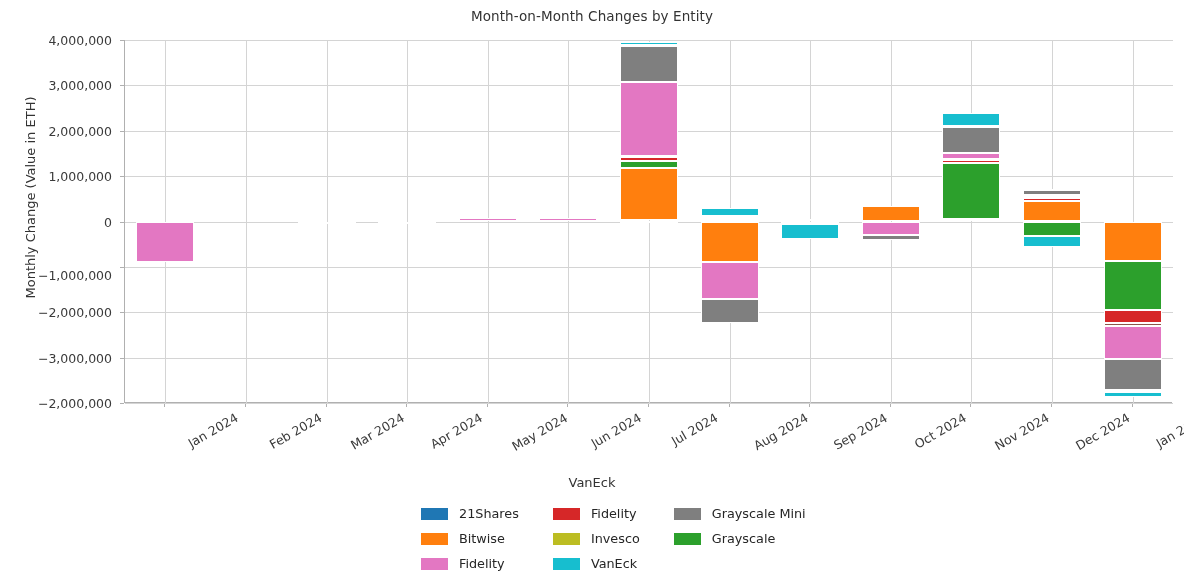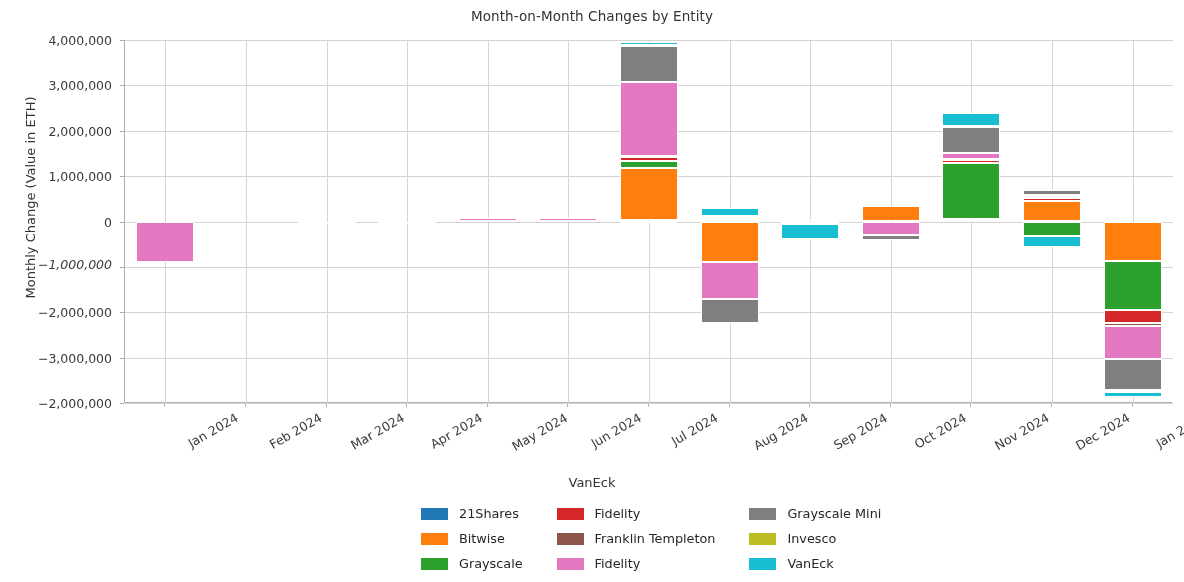--- a/index.html
+++ b/index.html
@@ -88,21 +88,21 @@
       <div class="ytick-label" style="top: 40px;">4,000,000</div>
       <div class="ytick-mark" style="top: 85.375px;"></div>
       <div class="ytick-label" style="top: 85.375px;">3,000,000</div>
       <div class="ytick-mark" style="top: 130.75px;"></div>
       <div class="ytick-label" style="top: 130.75px;">2,000,000</div>
       <div class="ytick-mark" style="top: 176.125px;"></div>
       <div class="ytick-label" style="top: 176.125px;">1,000,000</div>
       <div class="ytick-mark" style="top: 221.5px;"></div>
       <div class="ytick-label" style="top: 221.5px;">0</div>
       <div class="ytick-mark" style="top: 266.875px;"></div>
-      <div class="ytick-label" style="top: 264px; font-style: italic;">−1,000,000</div>
+      <div class="ytick-label" style="top: 275px;">−1,000,000</div>
       <div class="ytick-mark" style="top: 312.25px;"></div>
       <div class="ytick-label" style="top: 312.25px;">−2,000,000</div>
       <div class="ytick-mark" style="top: 357.625px;"></div>
       <div class="ytick-label" style="top: 357.625px;">−3,000,000</div>
       <div class="ytick-mark" style="top: 403px;"></div>
       <div class="ytick-label" style="top: 403px;">−2,000,000</div>
     </div>
   <div id="xaxis-ticks">
       <div class="xtick-mark" style="left: 164.308px;"></div>
       <div class="xtick-label" style="left: 178.308px;">Jan 2024</div>
@@ -253,24 +253,20 @@
       </div>
       <div class="legend-item">
         <span class="legend-swatch" style="background: rgb(127, 127, 127);"></span>
         <span class="legend-text">Grayscale Mini</span>
       </div>
       <div class="legend-item">
         <span class="legend-swatch" style="background: rgb(255, 127, 14);"></span>
         <span class="legend-text">Bitwise</span>
       </div>
       <div class="legend-item">
-        <span class="legend-swatch" style="background: rgb(140, 86, 75);"></span>
-        <span class="legend-text">Franklin Templeton</span>
-      </div>
-      <div class="legend-item">
         <span class="legend-swatch" style="background: rgb(188, 189, 34);"></span>
         <span class="legend-text">Invesco</span>
       </div>
       <div class="legend-item">
         <span class="legend-swatch" style="background: rgb(44, 160, 44);"></span>
         <span class="legend-text">Grayscale</span>
       </div>
       <div class="legend-item">
         <span class="legend-swatch" style="background: rgb(227, 119, 194);"></span>
         <span class="legend-text">Fidelity</span>

